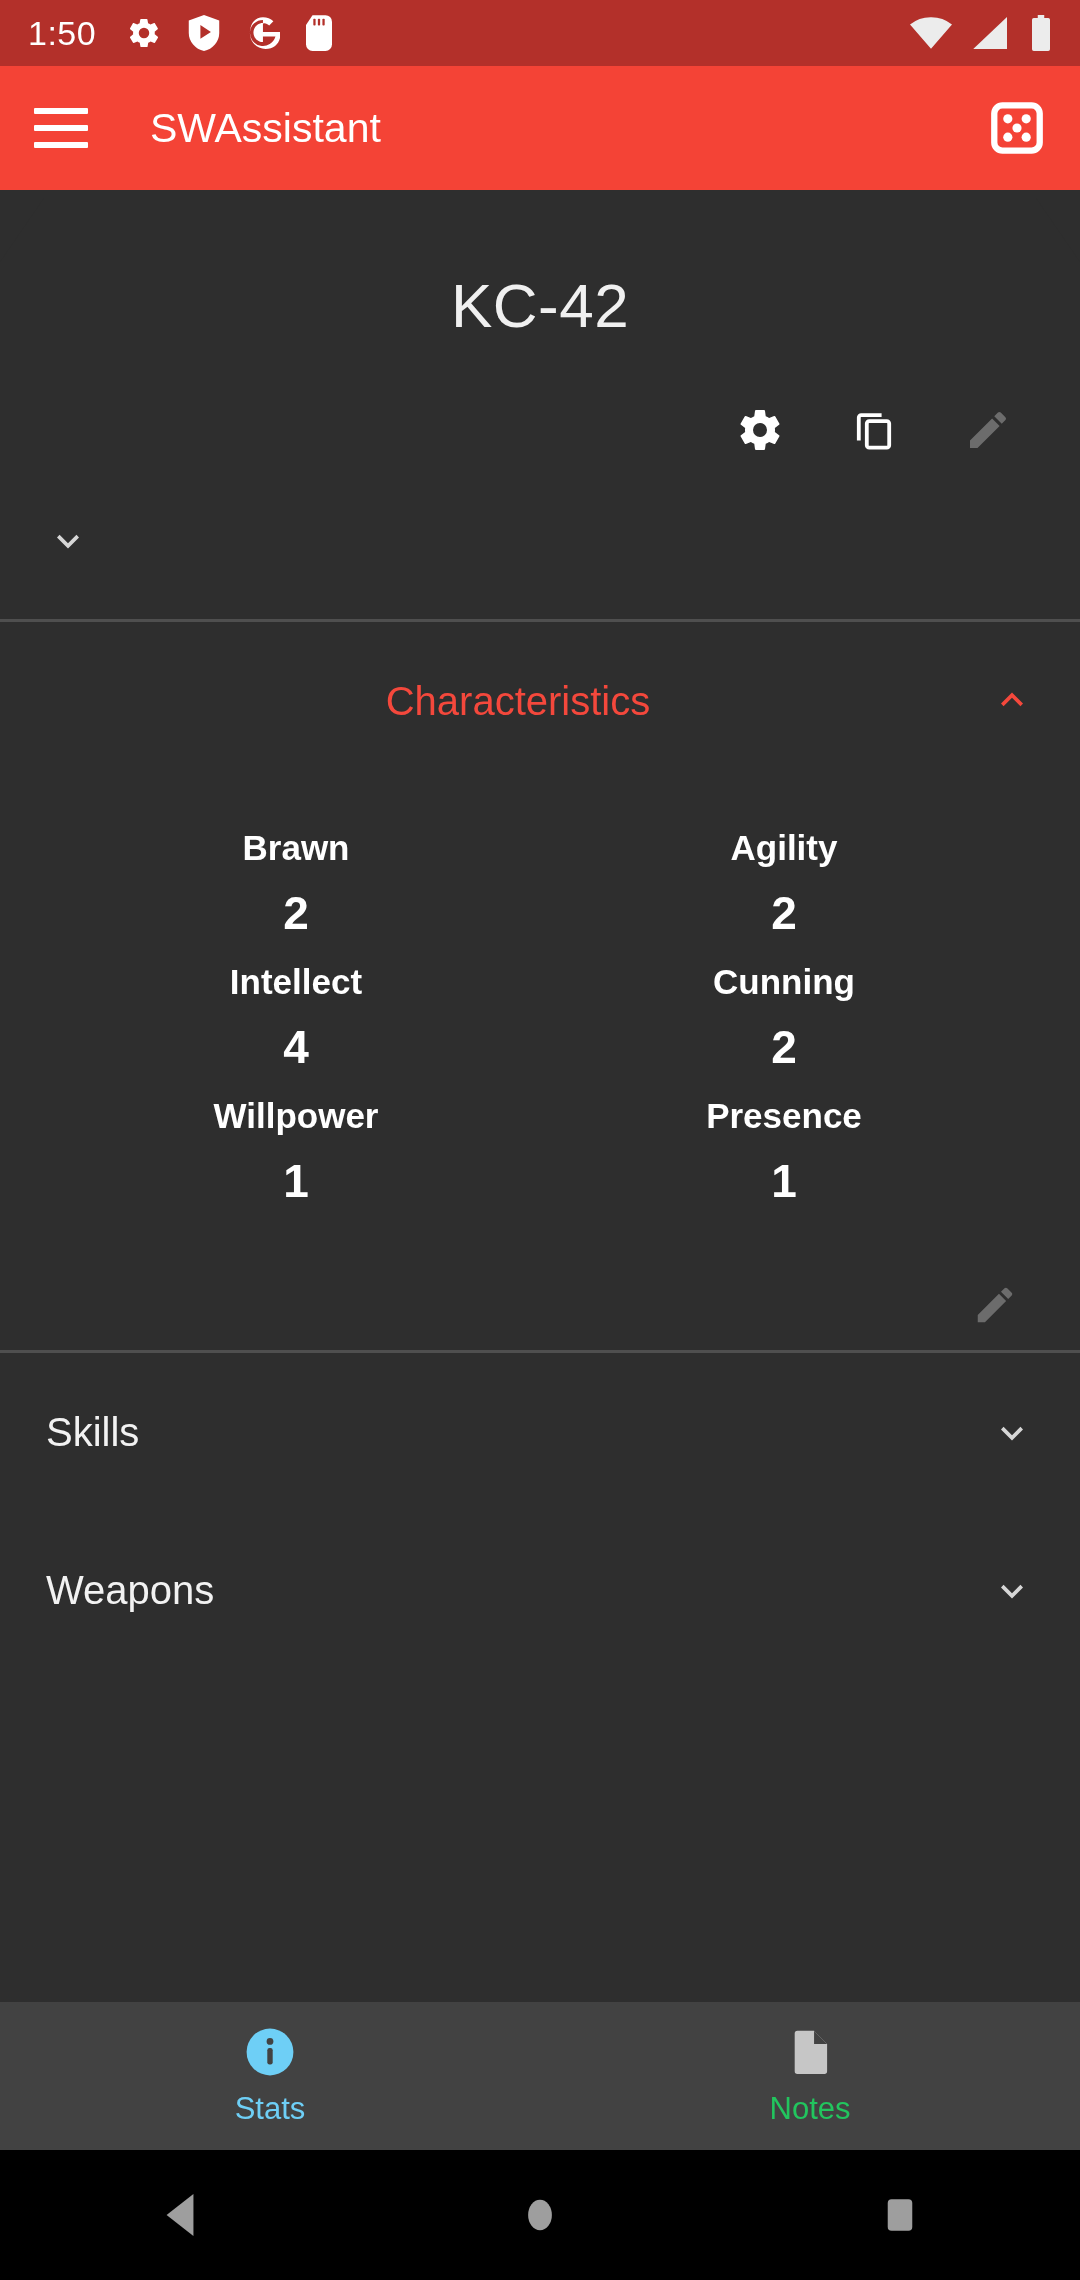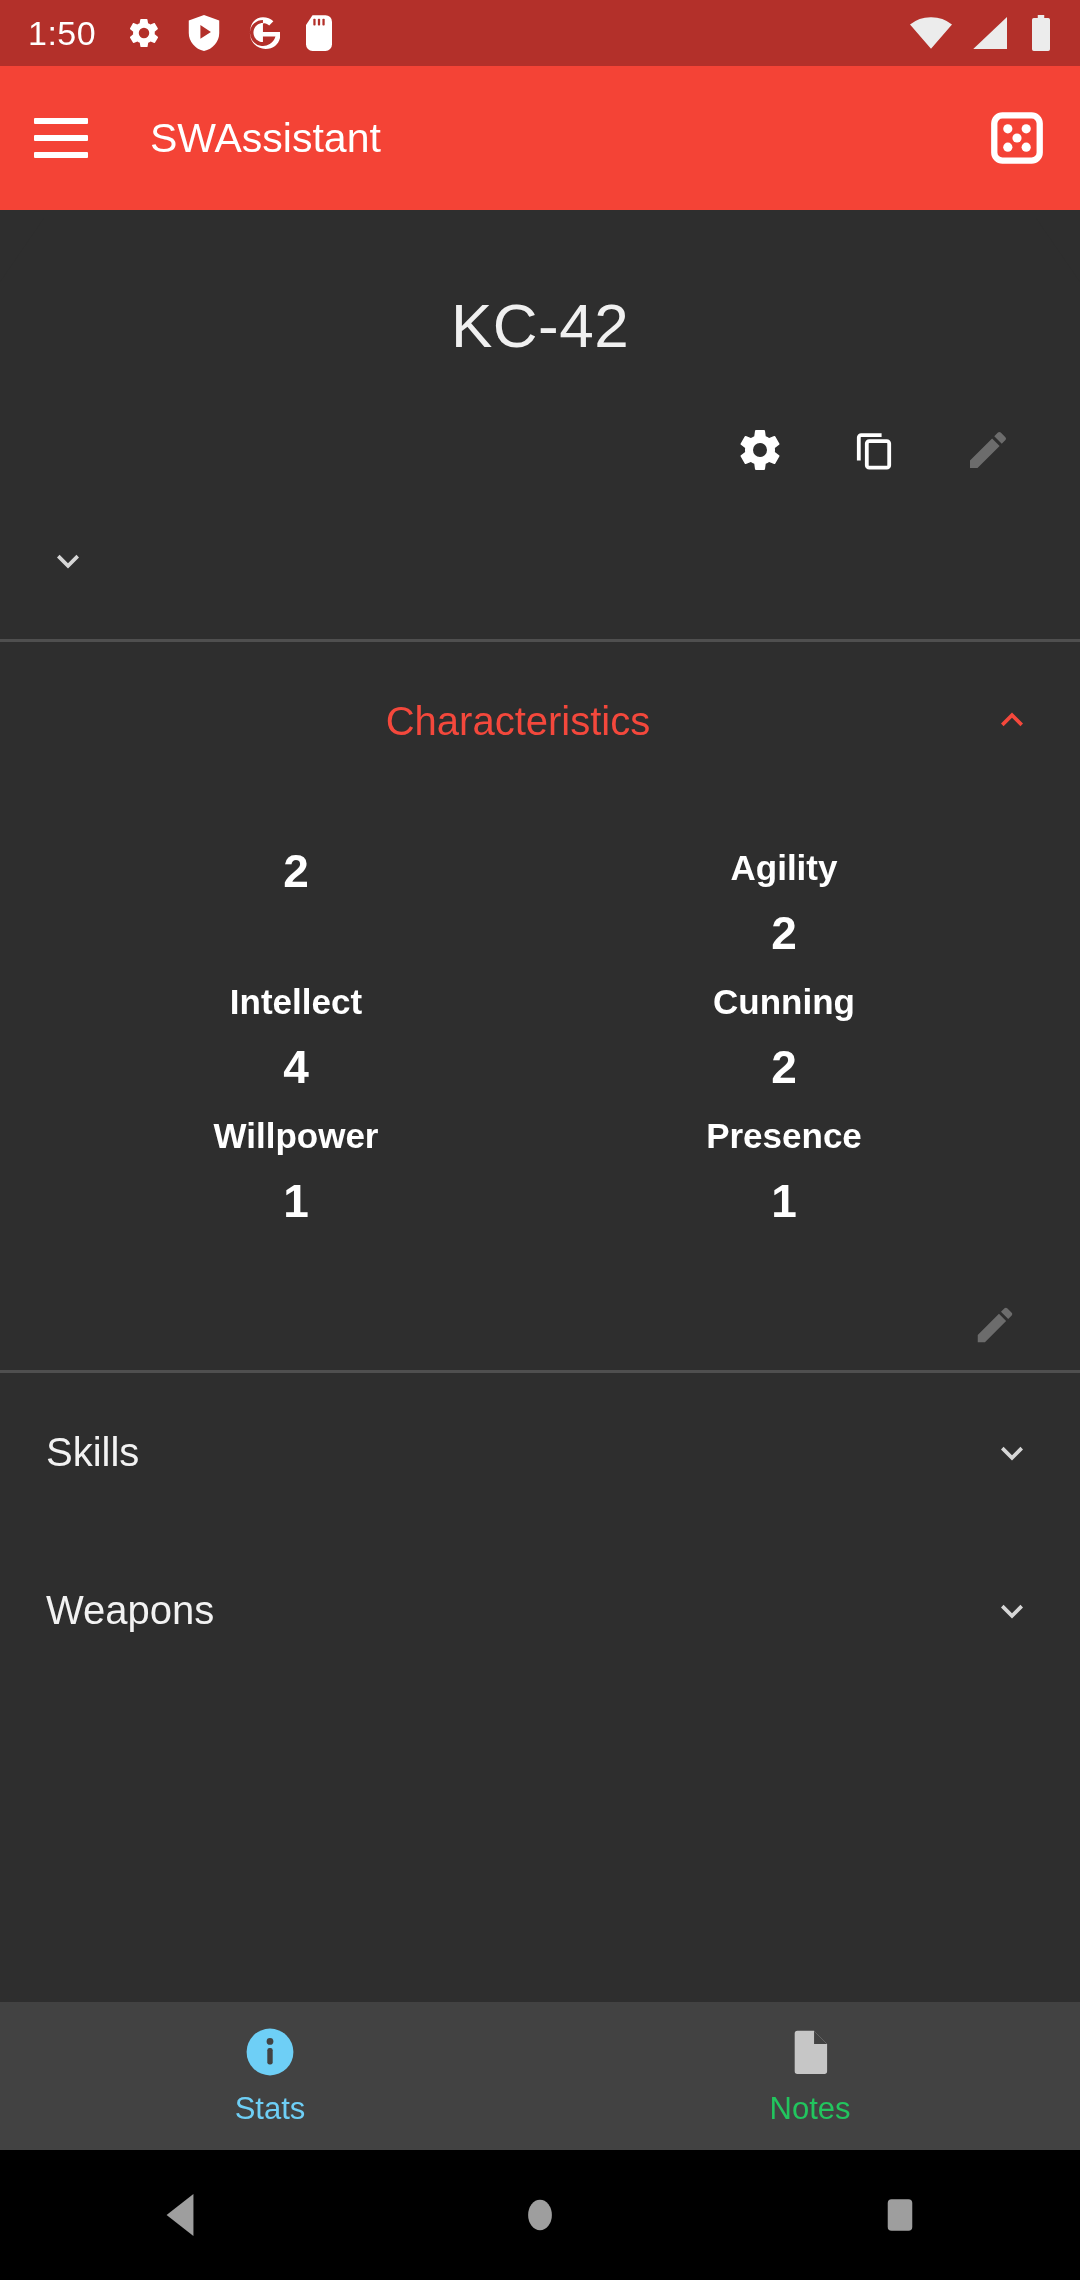--- a/index.html
+++ b/index.html
@@ -28,42 +28,41 @@
     color:#ffffff; font-size:34px; letter-spacing:0.5px;
     margin-right:30px;
   }
   .sb-left-icons { display:flex; align-items:center; gap:26px; flex:1; }
   .sb-right-icons { display:flex; align-items:center; gap:20px; }
   .sb-ic { display:block; }
 
   
   #app-bar {
     position:absolute; top:66px; left:0;
-    width:1080px; height:144px;
+    width:1080px; height:124px;
     background:#f44336;
     display:flex; align-items:center;
     padding:0 34px;
   }
   #hamburger { width:54px; height:40px; display:flex; flex-direction:column;
     justify-content:space-between; cursor:pointer; }
   #hamburger span { display:block; height:6px; background:#fff; border-radius:1px; }
   #app-title {
     color:#ffffff; font-size:41px; margin-left:62px; flex:1;
     white-space:nowrap;
   }
   #dice-btn { width:58px; height:58px; }
 
   
   #content-panel {
     position:absolute; top:198px; left:0;
     width:1080px; height:1804px;
     background:#2e2e2e;
     clip-path: polygon(0 64px, 44px 0, 1036px 0, 1080px 64px, 1080px 100%, 0 100%);
     overflow:hidden;
-    margin-top:20px;
   }
 
   #char-name {
     text-align:center; color:#f0f0f0; font-size:62px;
     margin-top:72px; letter-spacing:0.5px; font-weight:400;
   }
 
   #action-icons {
     display:flex; justify-content:flex-end; align-items:center;
     gap:66px; padding:0 68px; margin-top:58px; height:62px;
@@ -223,20 +222,21 @@
       <div class="section-row">
         <div class="section-label centered accent">Characteristics</div>
         <svg class="chev" viewBox="0 0 24 24" fill="#f4483c">
           <path d="M12 10.2 7.4 14.8 6 13.4l6-6 6 6-1.4 1.4L12 10.2z"></path>
         </svg>
       </div>
 
       <div id="characteristics-body">
         <div class="char-grid">
           <div class="char-cell">
+            <div class="char-name">Brawn</div>
             <div class="char-value">2</div>
           </div>
           <div class="char-cell">
             <div class="char-name">Agility</div>
             <div class="char-value">2</div>
           </div>
 
           <div class="char-cell">
             <div class="char-name">Intellect</div>
             <div class="char-value">4</div>

